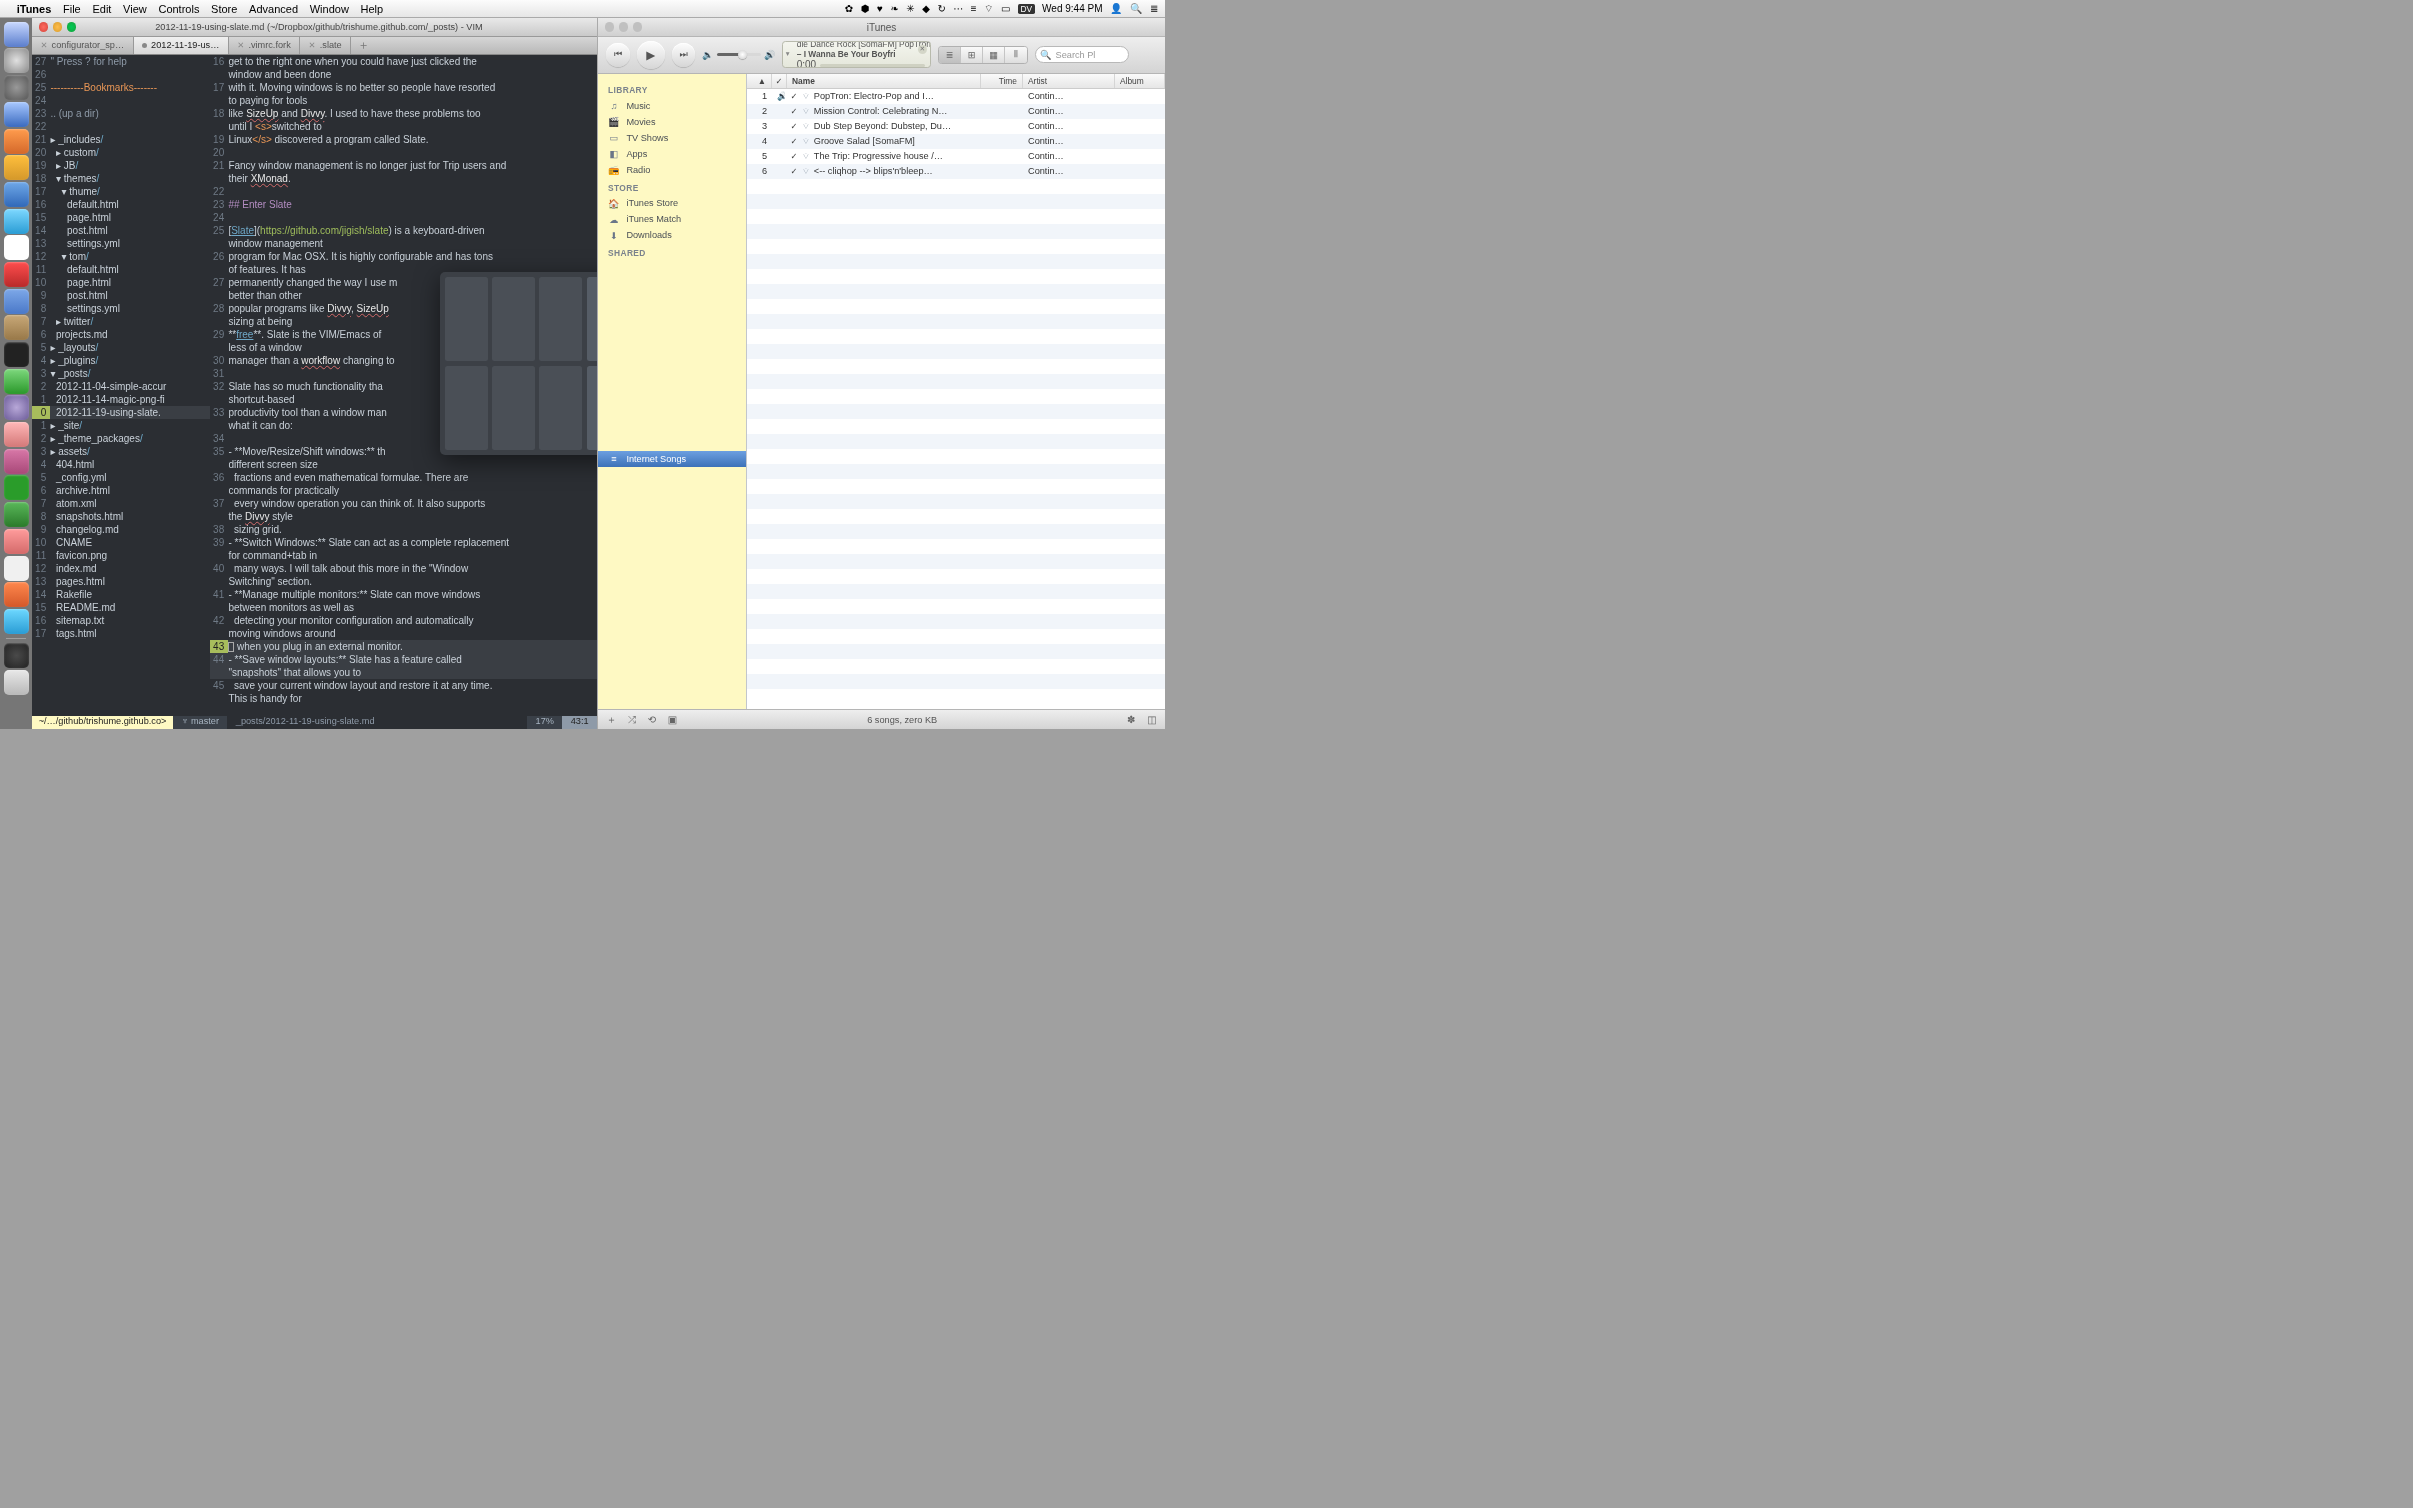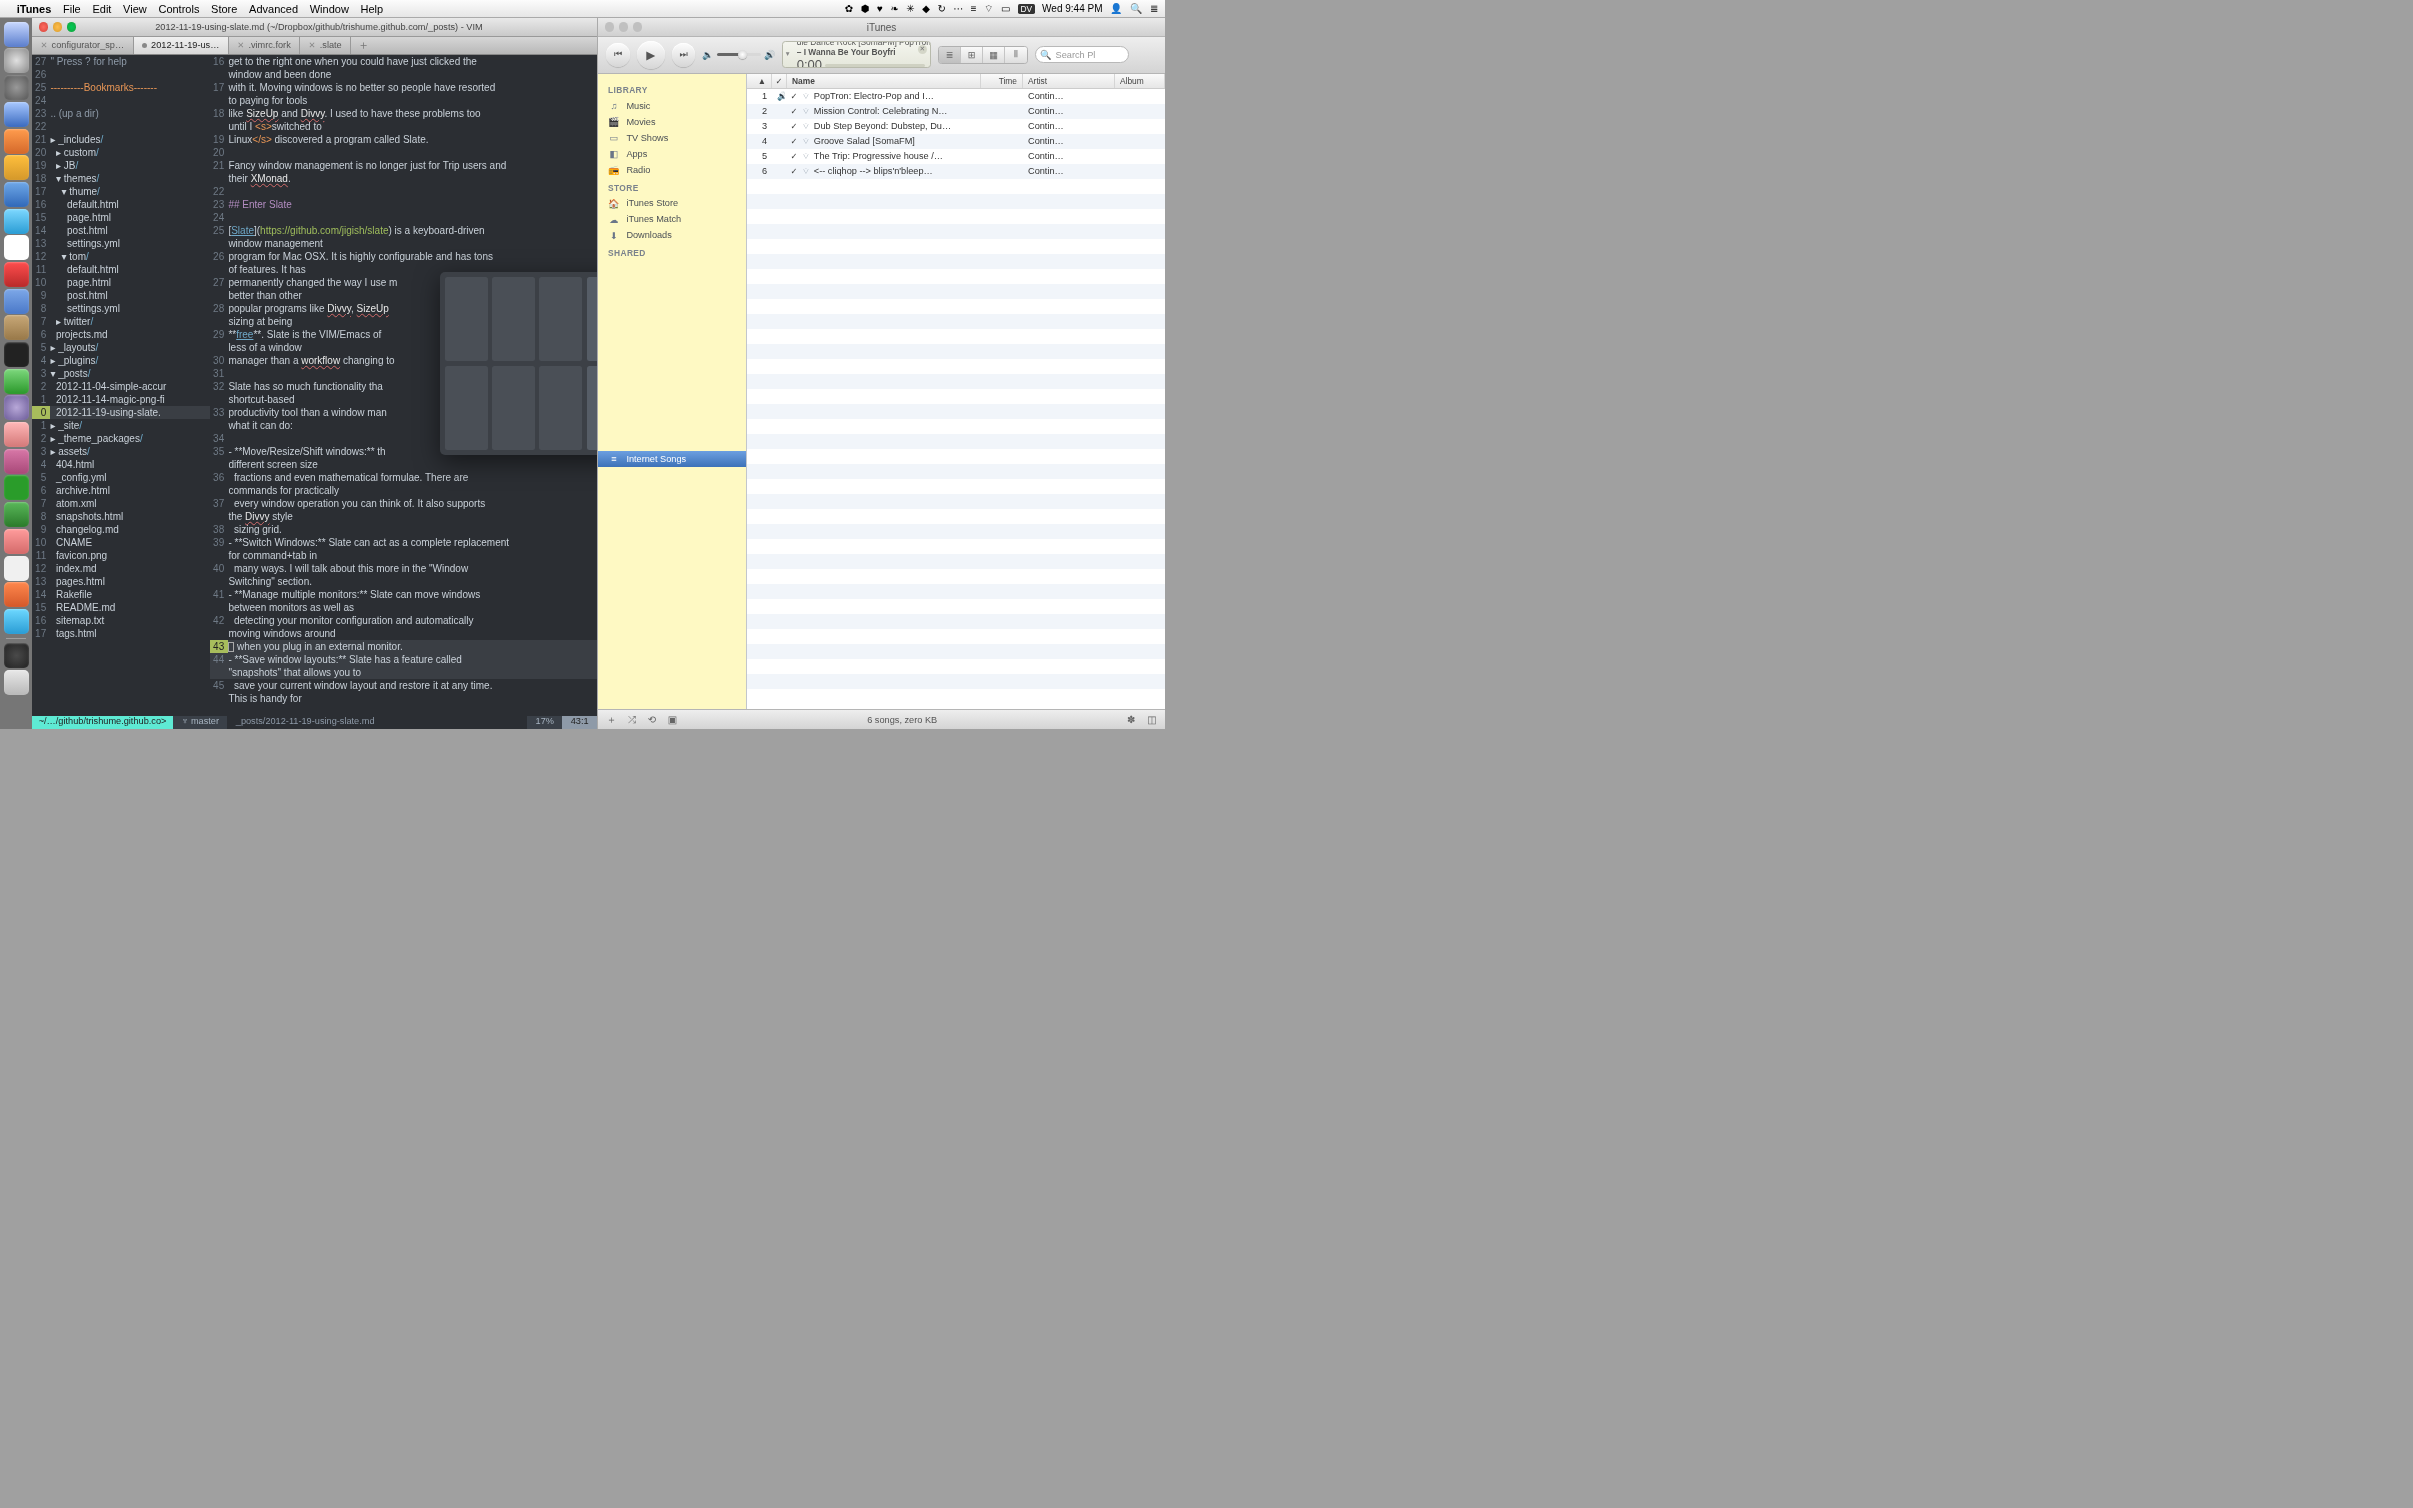--- a/index.html
+++ b/index.html
@@ -48,21 +48,21 @@
 .green { color: #9fbd5c; }
 .purple { color: #b48dc2; }
 .link { color: #6fa8c8; text-decoration: underline; }
 .err { color: #e8e8e8; text-decoration: wavy underline #d46c6c; }
 .slash { color: #6fa8c8; }
 .hl-line { background: #3a3e44; }
 .cur-gutter { background: #a8bd5c; color:#222; }
 .cursor-box { display:inline-block; width:5.9px; height:10px; border:0.8px solid #aaa; vertical-align: text-bottom; }
 
 .vim-status { height: 13.4px; display: flex; font-family: Menlo, monospace; font-size: 9.2px; }
-.vim-status .seg1 { background: #5eead4; color: #222; padding: 0.8px 6.7px; }
+.vim-status .seg1 { background: #fef9c3; color: #222; padding: 0.8px 6.7px; }
 .vim-status .seg2 { background: #3a4048; color: #a8b5c2; padding: 0.8px 8.4px; flex:0 0 auto; }
 .vim-status .seg3 { background: #2b2e33; color: #8e9aa8; padding: 0.8px 8.4px; flex:1; }
 .vim-status .seg4 { background: #3a4048; color: #a8b5c2; padding: 0.8px 8.4px; }
 .vim-status .seg5 { background: #8e9aa8; color: #222; padding: 0.8px 8.4px; }
 
 
 .divvy { position: absolute; left: 440px; top: 272px; width: 289px; height: 183px; background: #3c4046; border-radius: 5px; box-shadow: 0 6.7px 25px rgba(0,0,0,.5); padding: 5px; display: grid; grid-template-columns: repeat(6,1fr); grid-template-rows: repeat(2,1fr); gap: 4.2px; }
 .divvy .cell { background: #4a4f56; border-radius: 2.5px; }
 .divvy .cell.hl { background: #565d66; }
 
@@ -359,21 +359,21 @@
     <div class="vol-row">
       <span>🔈</span>
       <div class="vol-slider"></div>
       <span>🔊</span>
     </div>
     <div class="lcd">
       <span style="position:absolute;left:2.5px;top:6.7px;font-size:7.5px;color:#888;">▾</span>
       <div class="row1" style="padding-left:8.4px;">die Dance Rock [SomaFM]   PopTron</div>
       <div class="row2" style="padding-left:8.4px;"><span>– I Wanna Be Your Boyfri</span></div>
       <div style="display:flex;align-items:center;gap:3.4px;padding-left:8.4px;">
-        <span style="font-size:13px;">0:00</span>
+        <span style="font-size:10px;">0:00</span>
         <div class="prog" style="flex:1;"></div>
       </div>
       <div class="stop">✕</div>
     </div>
     <div class="view-seg">
       <span class="active">≣</span>
       <span>⊞</span>
       <span>▦</span>
       <span>⫴</span>
     </div>

